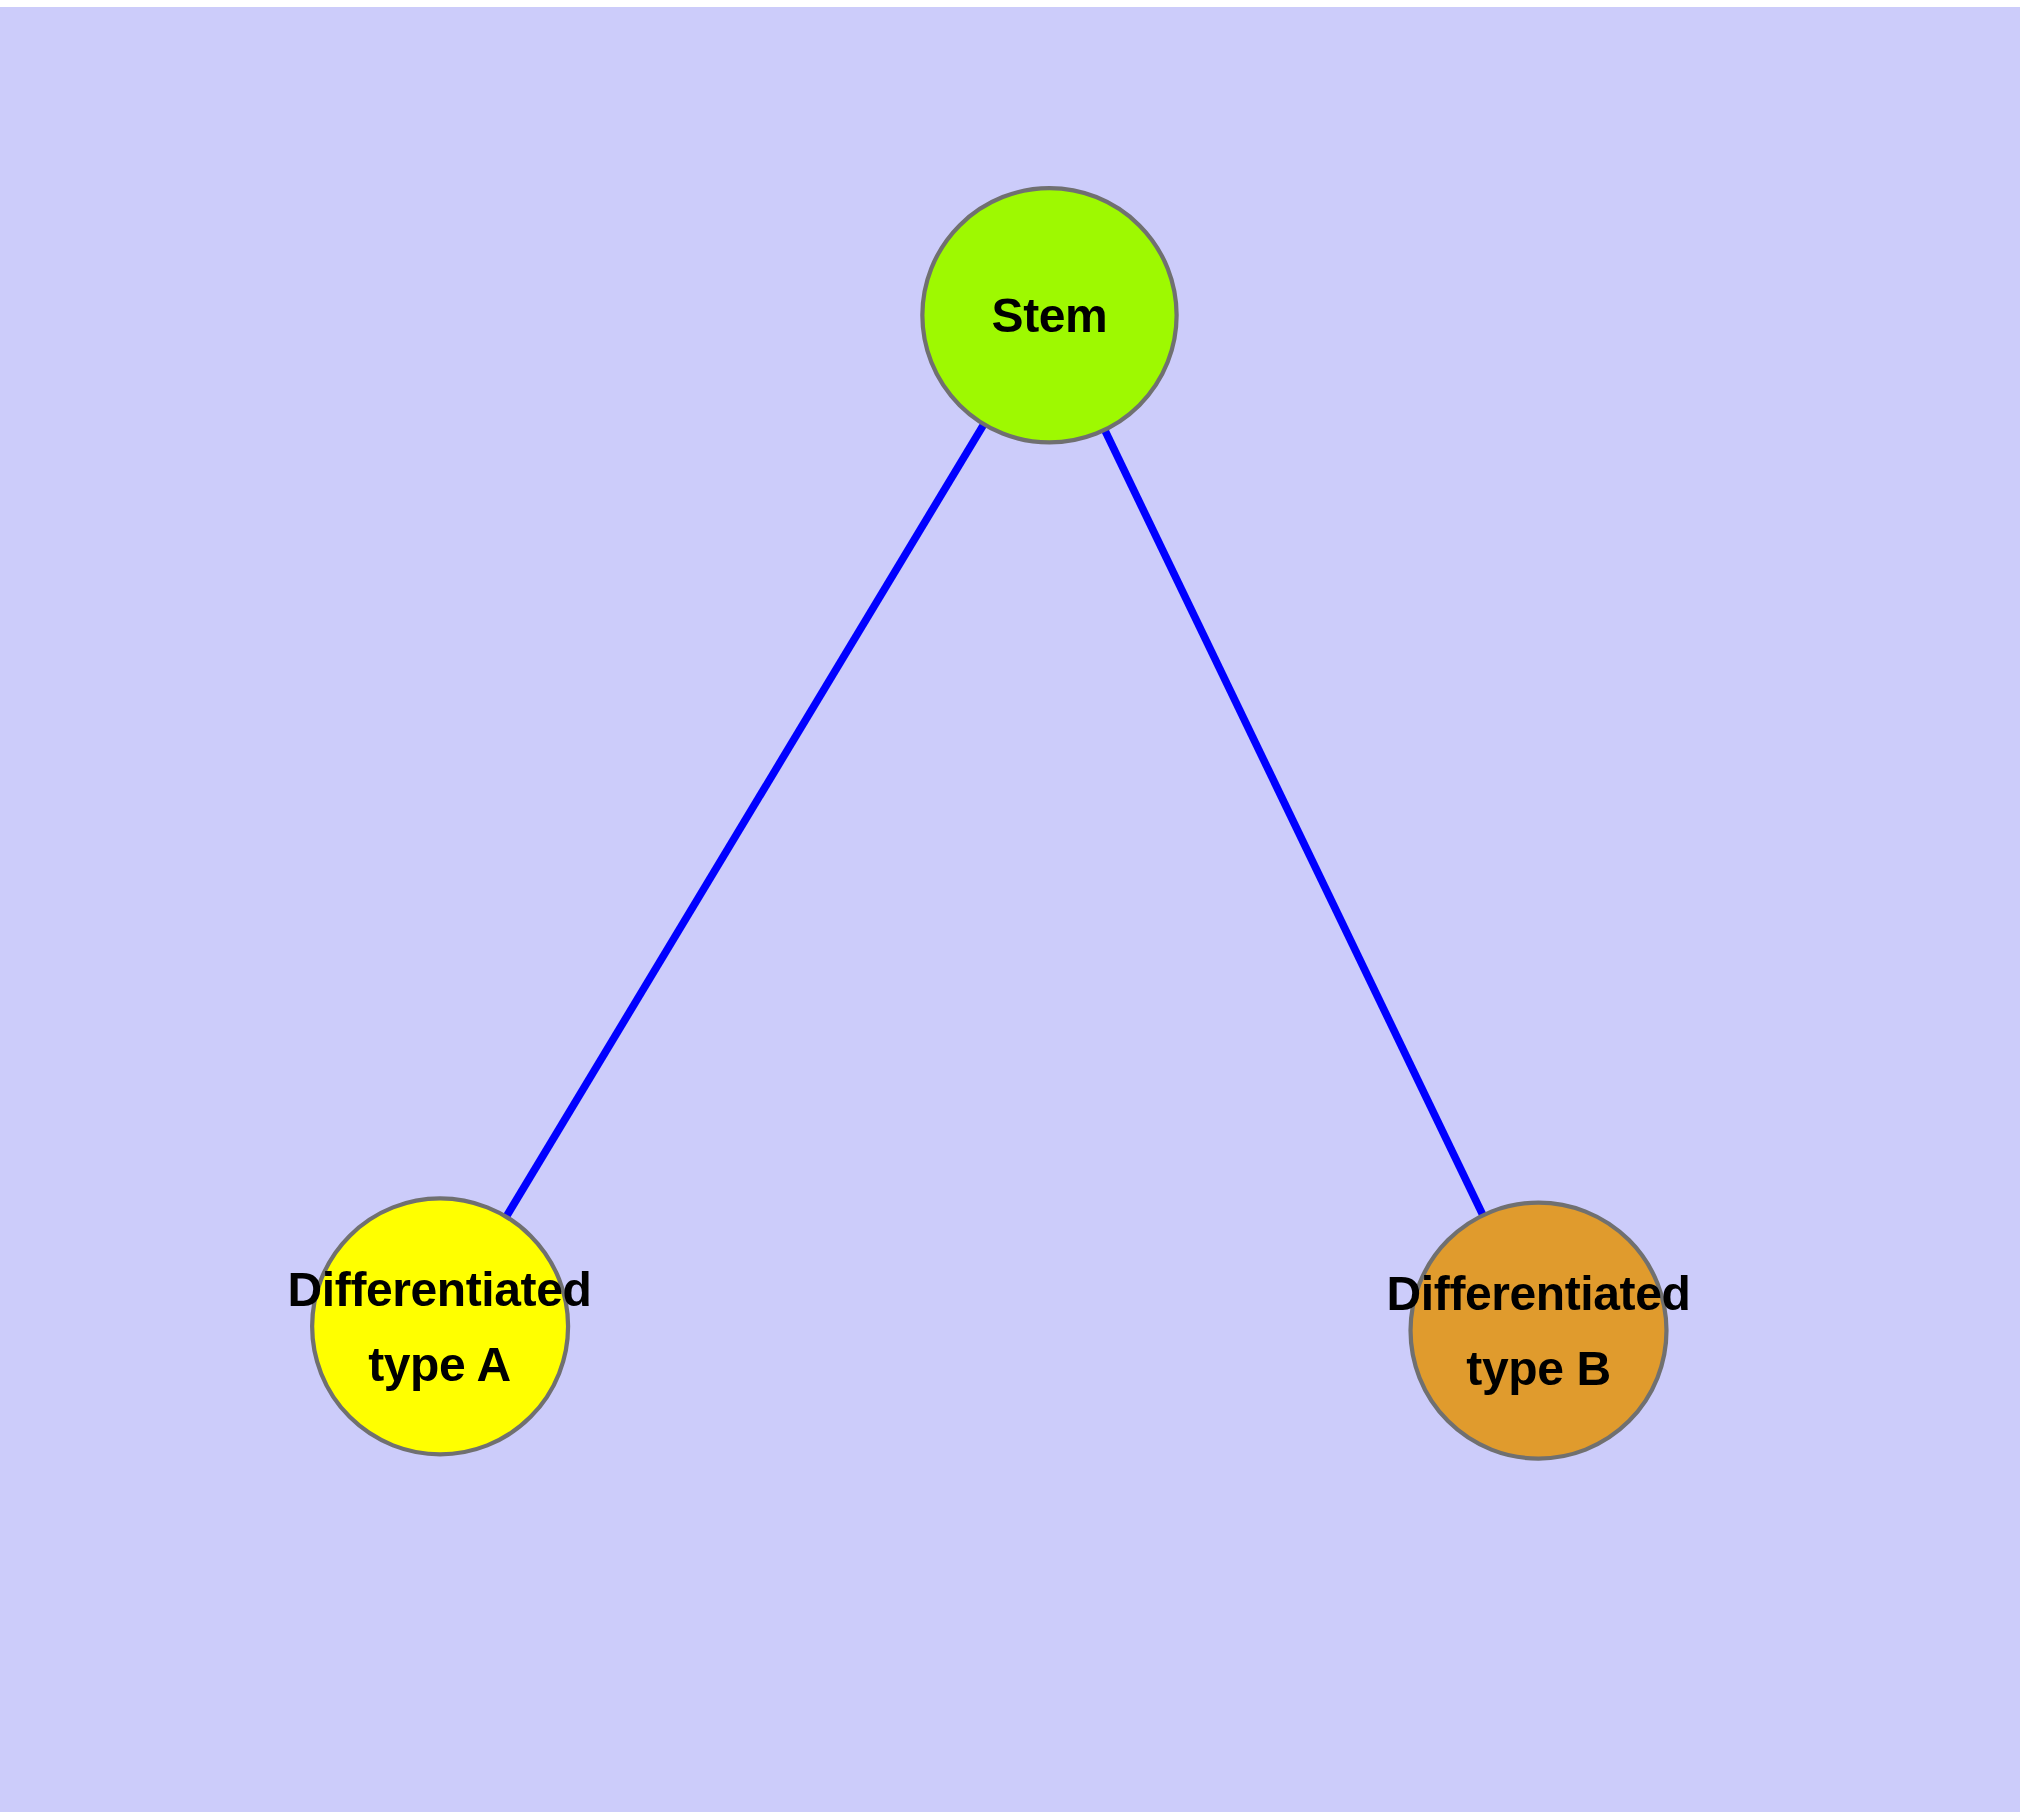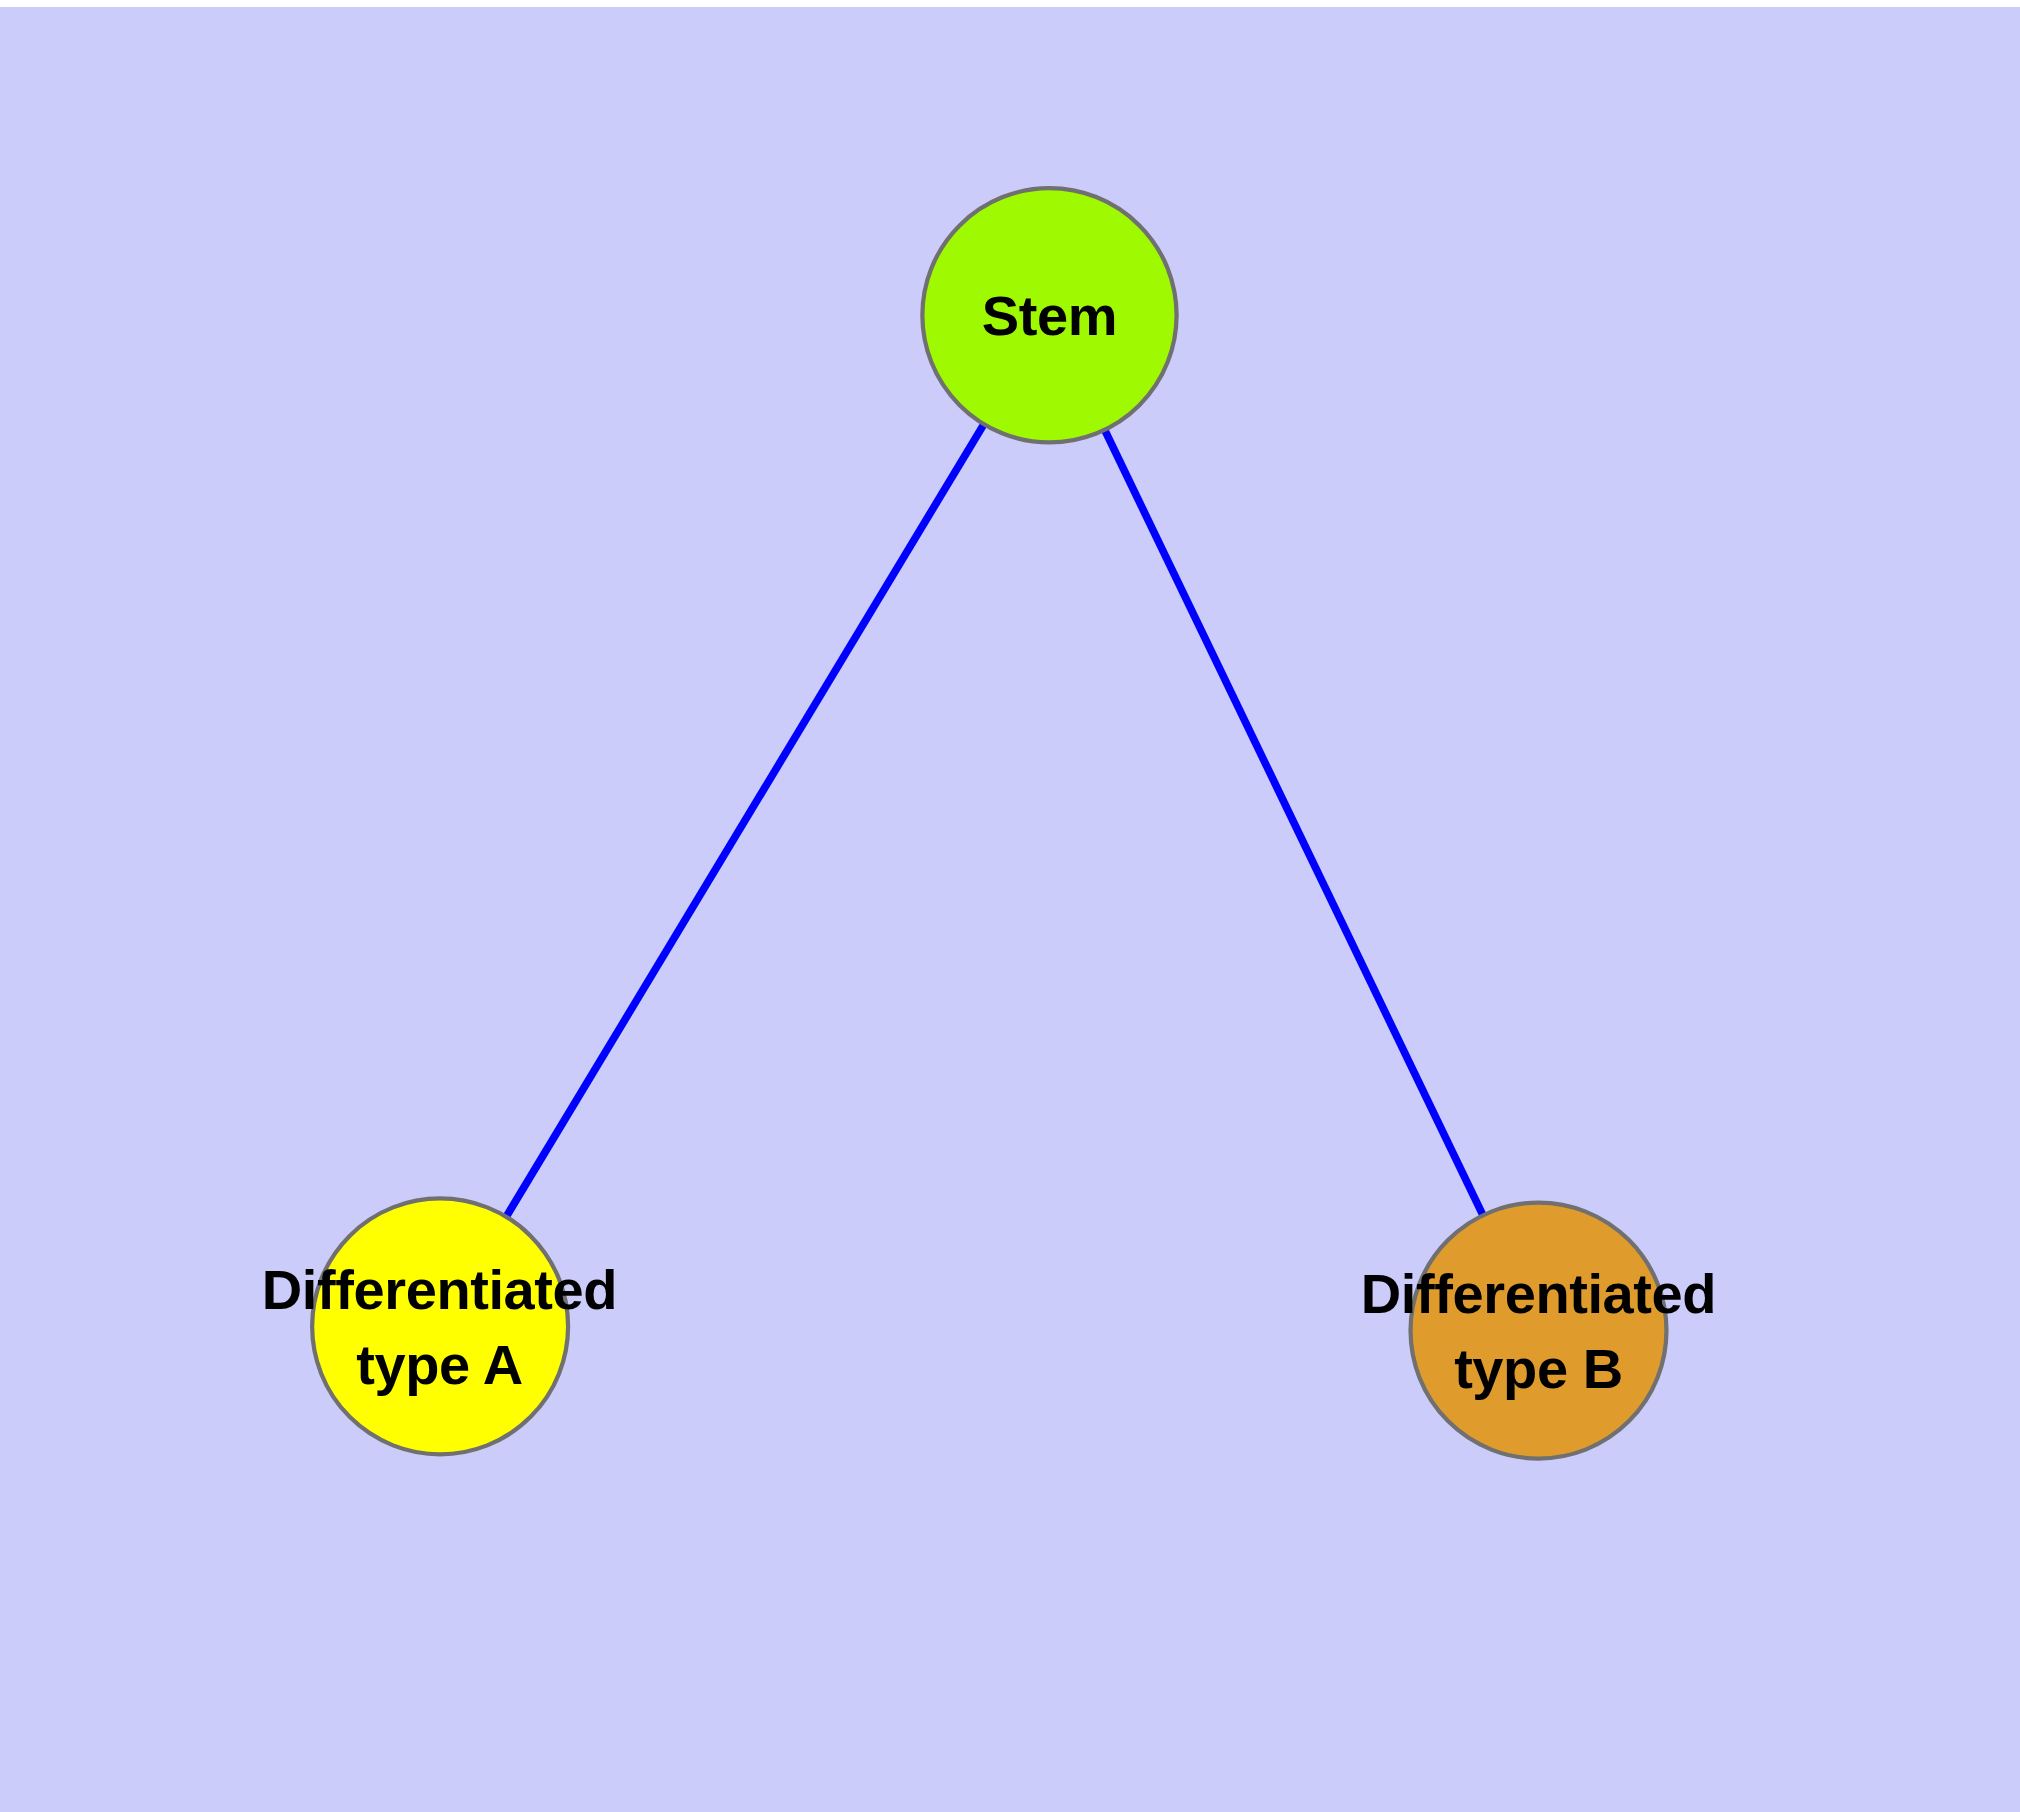--- a/index.html
+++ b/index.html
@@ -28,21 +28,21 @@
     left: 0;
     top: 0;
     width: 2021px;
     height: 1812px;
   }
   .node-label {
     position: absolute;
     text-align: center;
     color: #000000;
     font-weight: bold;
-    font-size: 56px;
+    font-size: 48px;
     line-height: 75px;
     letter-spacing: -0.4px;
     white-space: nowrap;
     pointer-events: none;
     font-family: "Liberation Sans", "DejaVu Sans", sans-serif;
   }
 </style>
 </head>
 <body>
 

